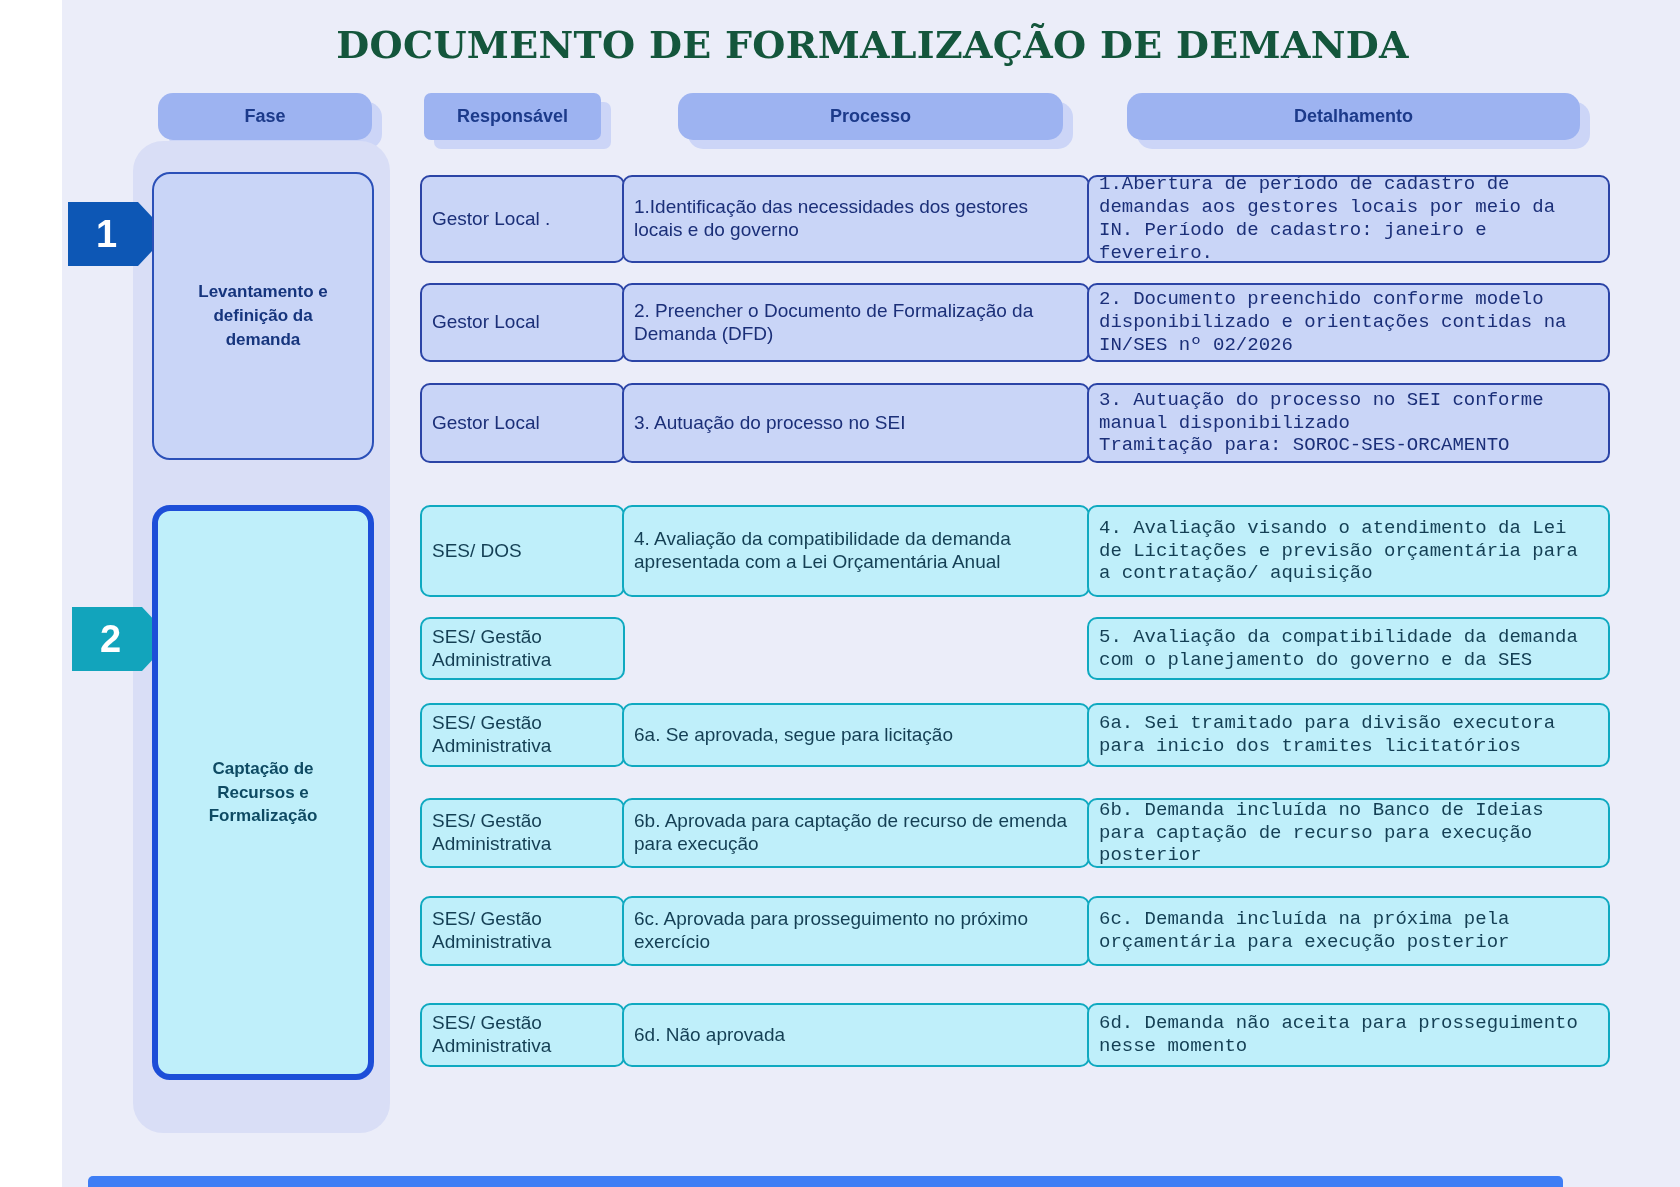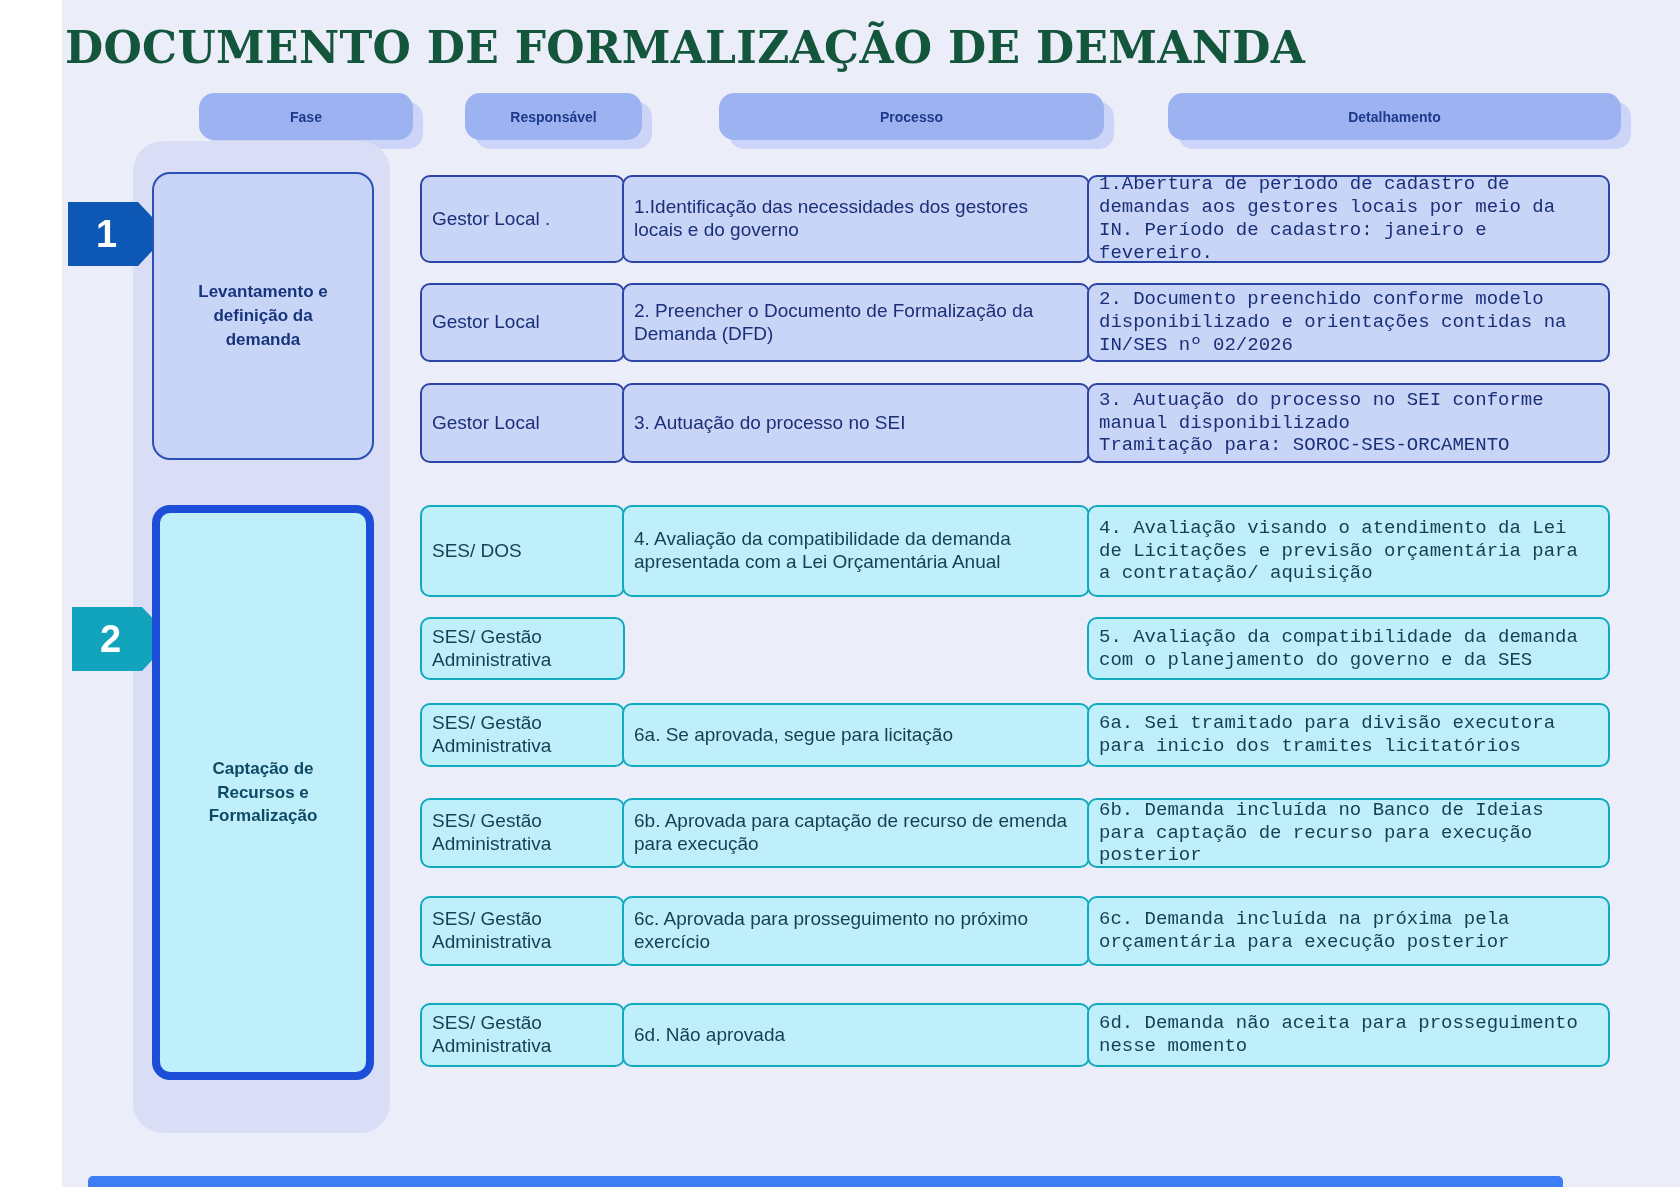--- a/index.html
+++ b/index.html
@@ -15,39 +15,39 @@
   }
   .canvas-bg {
     position: absolute;
     left: 62px; top: 0; right: 0; bottom: 0;
     background: #ebedf9;
   }
 
   .title {
     position: absolute;
     left: 65px; top: 22px; width: 1615px;
+    text-align: center;
     font-family: "DejaVu Serif", "Liberation Serif", serif;
     font-weight: bold;
-    font-size: 44px;
+    font-size: 38px;
     letter-spacing: 0.3px;
     color: #14563c;
   }
 
   .pill {
     position: absolute;
     top: 93px; height: 47px;
     background: #9db3f1;
     border-radius: 15px;
     display: flex; align-items: center; justify-content: center;
-    font-weight: bold; font-size: 14px; color: #1c3a8a;
+    font-weight: bold; font-size: 18px; color: #1c3a8a;
     box-shadow: 10px 9px 0 0 #ccd5f7;
-    margin-left: 41px;
   }
   .pill-fase { left: 158px; width: 214px; }
-  .pill-resp { left: 424px; width: 177px; }
+  .pill-resp { left: 424px; width: 177px; border-radius: 7px; }
   .pill-proc { left: 678px; width: 385px; }
   .pill-det  { left: 1127px; width: 453px; }
 
   .fase-panel {
     position: absolute;
     left: 133px; top: 141px;
     width: 257px; height: 992px;
     background: #d9def6;
     border-radius: 30px;
   }
@@ -55,21 +55,21 @@
   .phase-box {
     position: absolute;
     left: 152px; width: 222px;
     border-radius: 18px;
     display: flex; align-items: center; justify-content: flex-start;
     text-align: center;
     font-weight: bold; font-size: 17px; line-height: 1.4;
     padding: 12px 20px;
   }
   .phase-box.p1 { top: 172px; height: 288px; background: #c9d5f7; border: 2px solid #2b50b8; color: #16357d; }
-  .phase-box.p2 { top: 505px; height: 575px; background: #bfeffa; border: 8px solid #1d4ed8; color: #0e4a63; }
+  .phase-box.p2 { top: 505px; height: 575px; background: #bfeffa; border: 6px solid #1d4ed8; color: #0e4a63; }
 
   .badge {
     position: absolute;
     width: 100px; height: 64px;
     display: flex; align-items: center;
     padding-left: 28px;
     color: #ffffff; font-weight: bold; font-size: 38px;
     clip-path: polygon(0 0, 70% 0, 100% 50%, 70% 100%, 0 100%);
   }
   .badge-1 { left: 68px; top: 202px; background: #0d57b5; }

